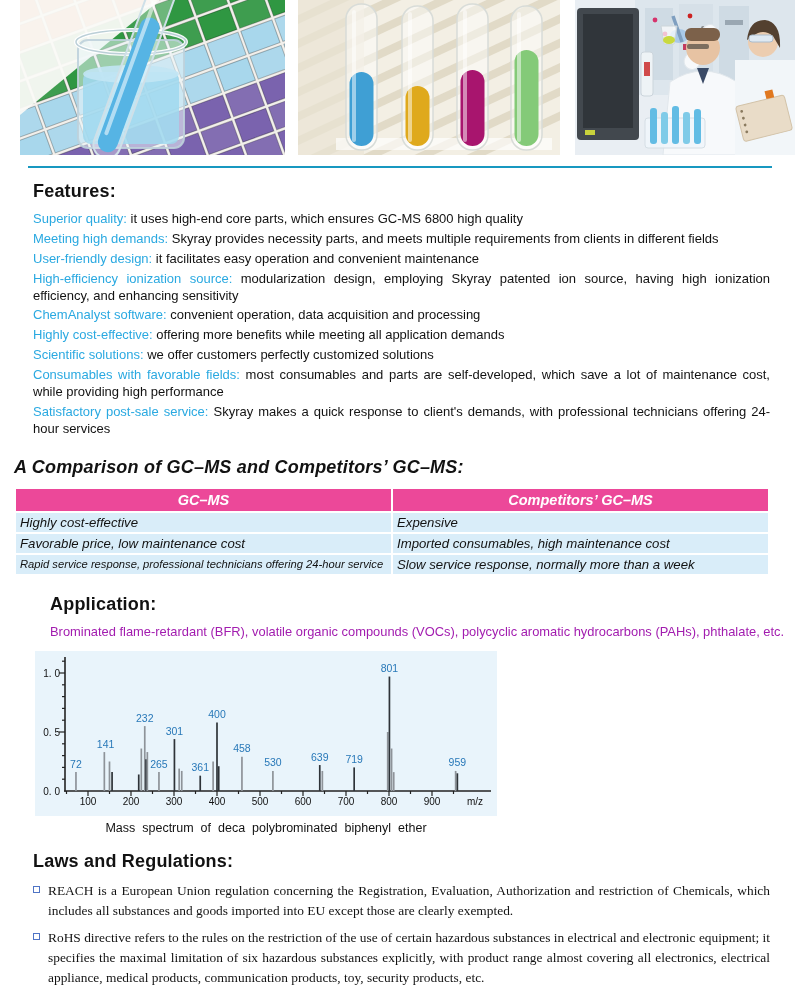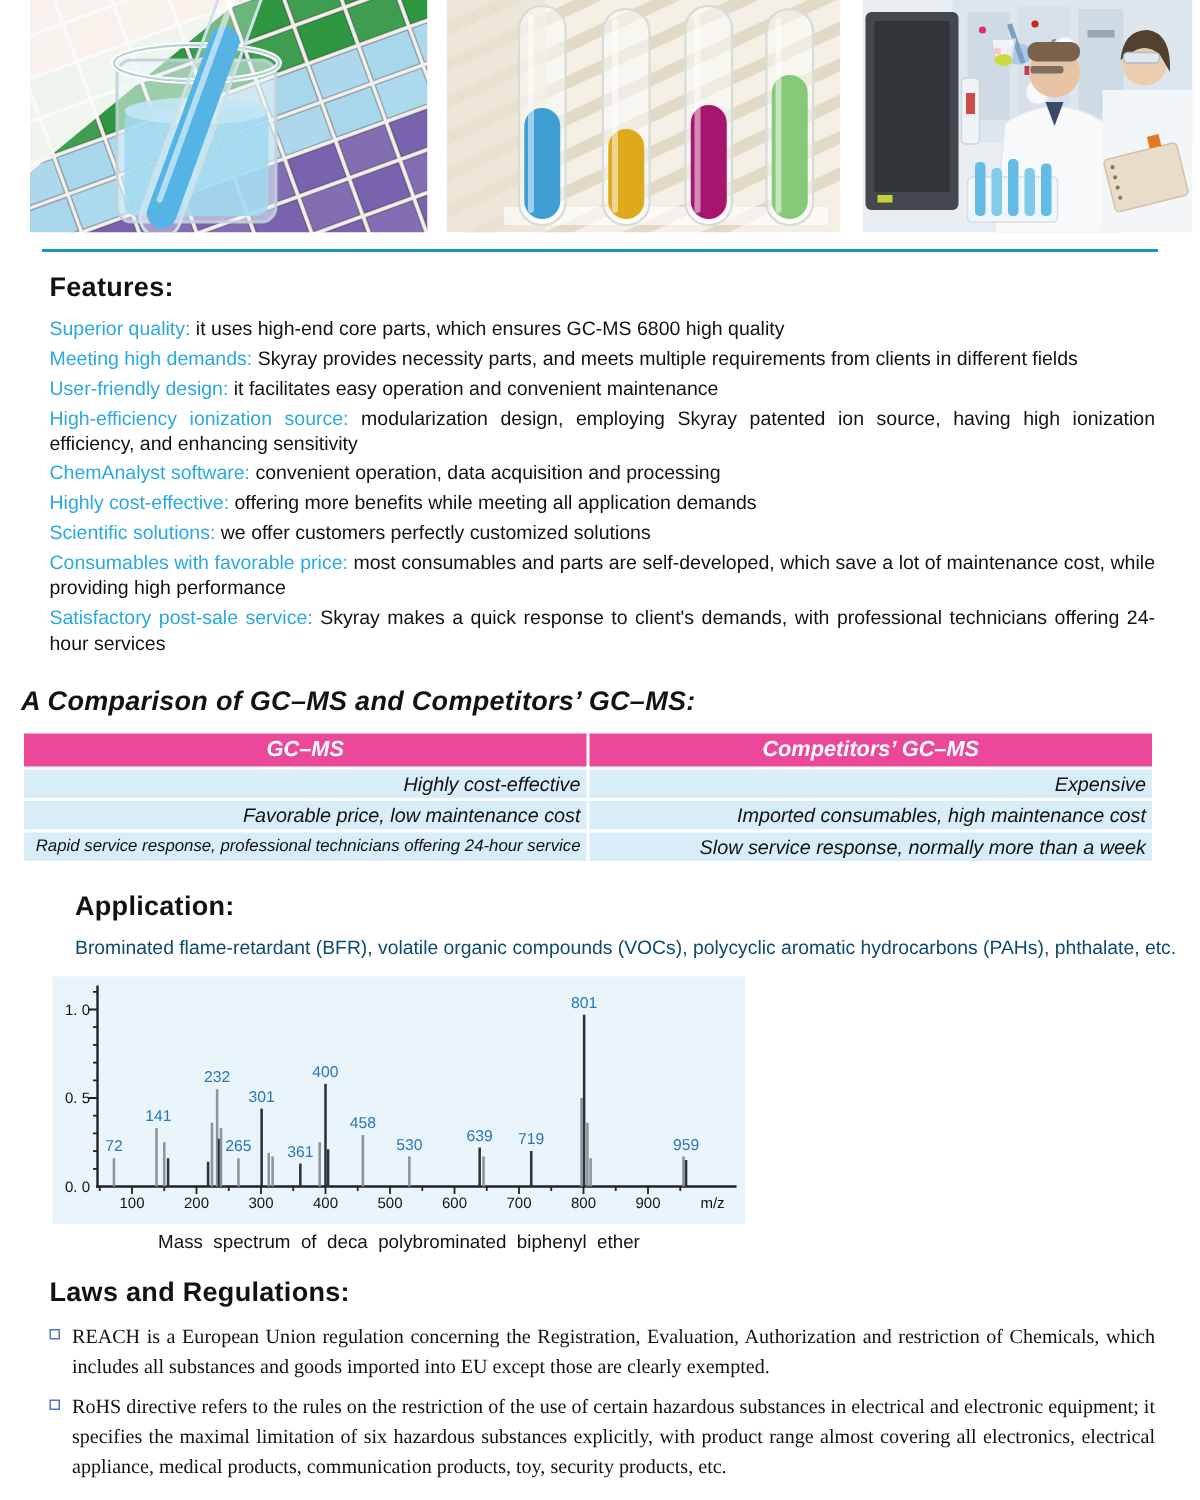--- a/index.html
+++ b/index.html
@@ -24,27 +24,27 @@
   .feat-item { margin:0 0 3px 0; font-size:13px; line-height:1.3; text-align:justify; color:#121212; }
   .feat-label { color:#2aa9e1; }
   
   .comparison { padding:16px 30px 0 14px;font-style:italic; }
   .cmp-table { width:100%; border-collapse:separate; border-spacing:2px; }
   .cmp-table th {
     background:#ec4899; color:#fff; font-size:14.5px; font-weight:bold;
     padding:3px 0; width:50%;
   }
   .cmp-table td {
-    background:#d9edf9; font-size:13.2px; text-align:right;
+    background:#d9edf9; font-size:13.2px; text-align:left;
     padding:2px 4px; color:#121212;
   }
   .cmp-table td.small { font-size:11.2px; }
   
   .application { padding:18px 30px 0 50px; }
-  .app-text { font-size:12.9px; margin:0; white-space:nowrap; color:#0c4a6e; }
+  .app-text { font-size:12.9px; margin:0; white-space:nowrap; color:#a21caf; }
   
   .chart-wrap { margin:12px 0 0 35px; width:462px; }
   .chart-panel { width:462px; height:165px; background:#e9f4fb; }
   .chart-caption { text-align:center; font-size:12.5px; margin-top:5px; word-spacing:3.5px; color:#121212; }
   .chart-panel svg text { font-family:"Liberation Sans", sans-serif; }
   
   .laws { padding:16px 30px 0 33px; }
   .law-item { display:flex; margin-bottom:8px; }
   .law-bullet { width:7px; height:7px; border:1.6px solid #4f74c5; margin:5px 8px 0 0; flex:none; background:#fff; }
   .law-text { font-size:13.4px; line-height:1.48; text-align:justify; color:#121212; margin:0;font-family:Liberation Serif, serif; }
@@ -289,21 +289,21 @@
 
 <div class="features">
   <h2>Features:</h2>
   <p class="feat-item"><span class="feat-label">Superior quality:</span> <span>it uses high-end core parts, which ensures GC-MS 6800 high quality</span></p>
   <p class="feat-item"><span class="feat-label">Meeting high demands:</span> <span>Skyray provides necessity parts, and meets multiple requirements from clients in different fields</span></p>
   <p class="feat-item"><span class="feat-label">User-friendly design:</span> <span>it facilitates easy operation and convenient maintenance</span></p>
   <p class="feat-item"><span class="feat-label">High-efficiency ionization source:</span> <span>modularization design, employing Skyray patented ion source, having high ionization efficiency, and enhancing sensitivity</span></p>
   <p class="feat-item"><span class="feat-label">ChemAnalyst software:</span> <span>convenient operation, data acquisition and processing</span></p>
   <p class="feat-item"><span class="feat-label">Highly cost-effective:</span> <span>offering more benefits while meeting all application demands</span></p>
   <p class="feat-item"><span class="feat-label">Scientific solutions:</span> <span>we offer customers perfectly customized solutions</span></p>
-  <p class="feat-item"><span class="feat-label">Consumables with favorable price:</span> <span>most consumables and parts are self-developed, which save a lot of maintenance cost, while providing high performance</span></p>
+  <p class="feat-item"><span class="feat-label">Consumables with favorable fields:</span> <span>most consumables and parts are self-developed, which save a lot of maintenance cost, while providing high performance</span></p>
   <p class="feat-item"><span class="feat-label">Satisfactory post-sale service:</span> <span>Skyray makes a quick response to client's demands, with professional technicians offering 24-hour services</span></p>
 </div>
 
 <div class="comparison">
   <h2>A Comparison of GC–MS and Competitors’ GC–MS:</h2>
   <table class="cmp-table">
     <tbody>
         <tr>
       <th>GC–MS</th>
       <th>Competitors’ GC–MS</th>

